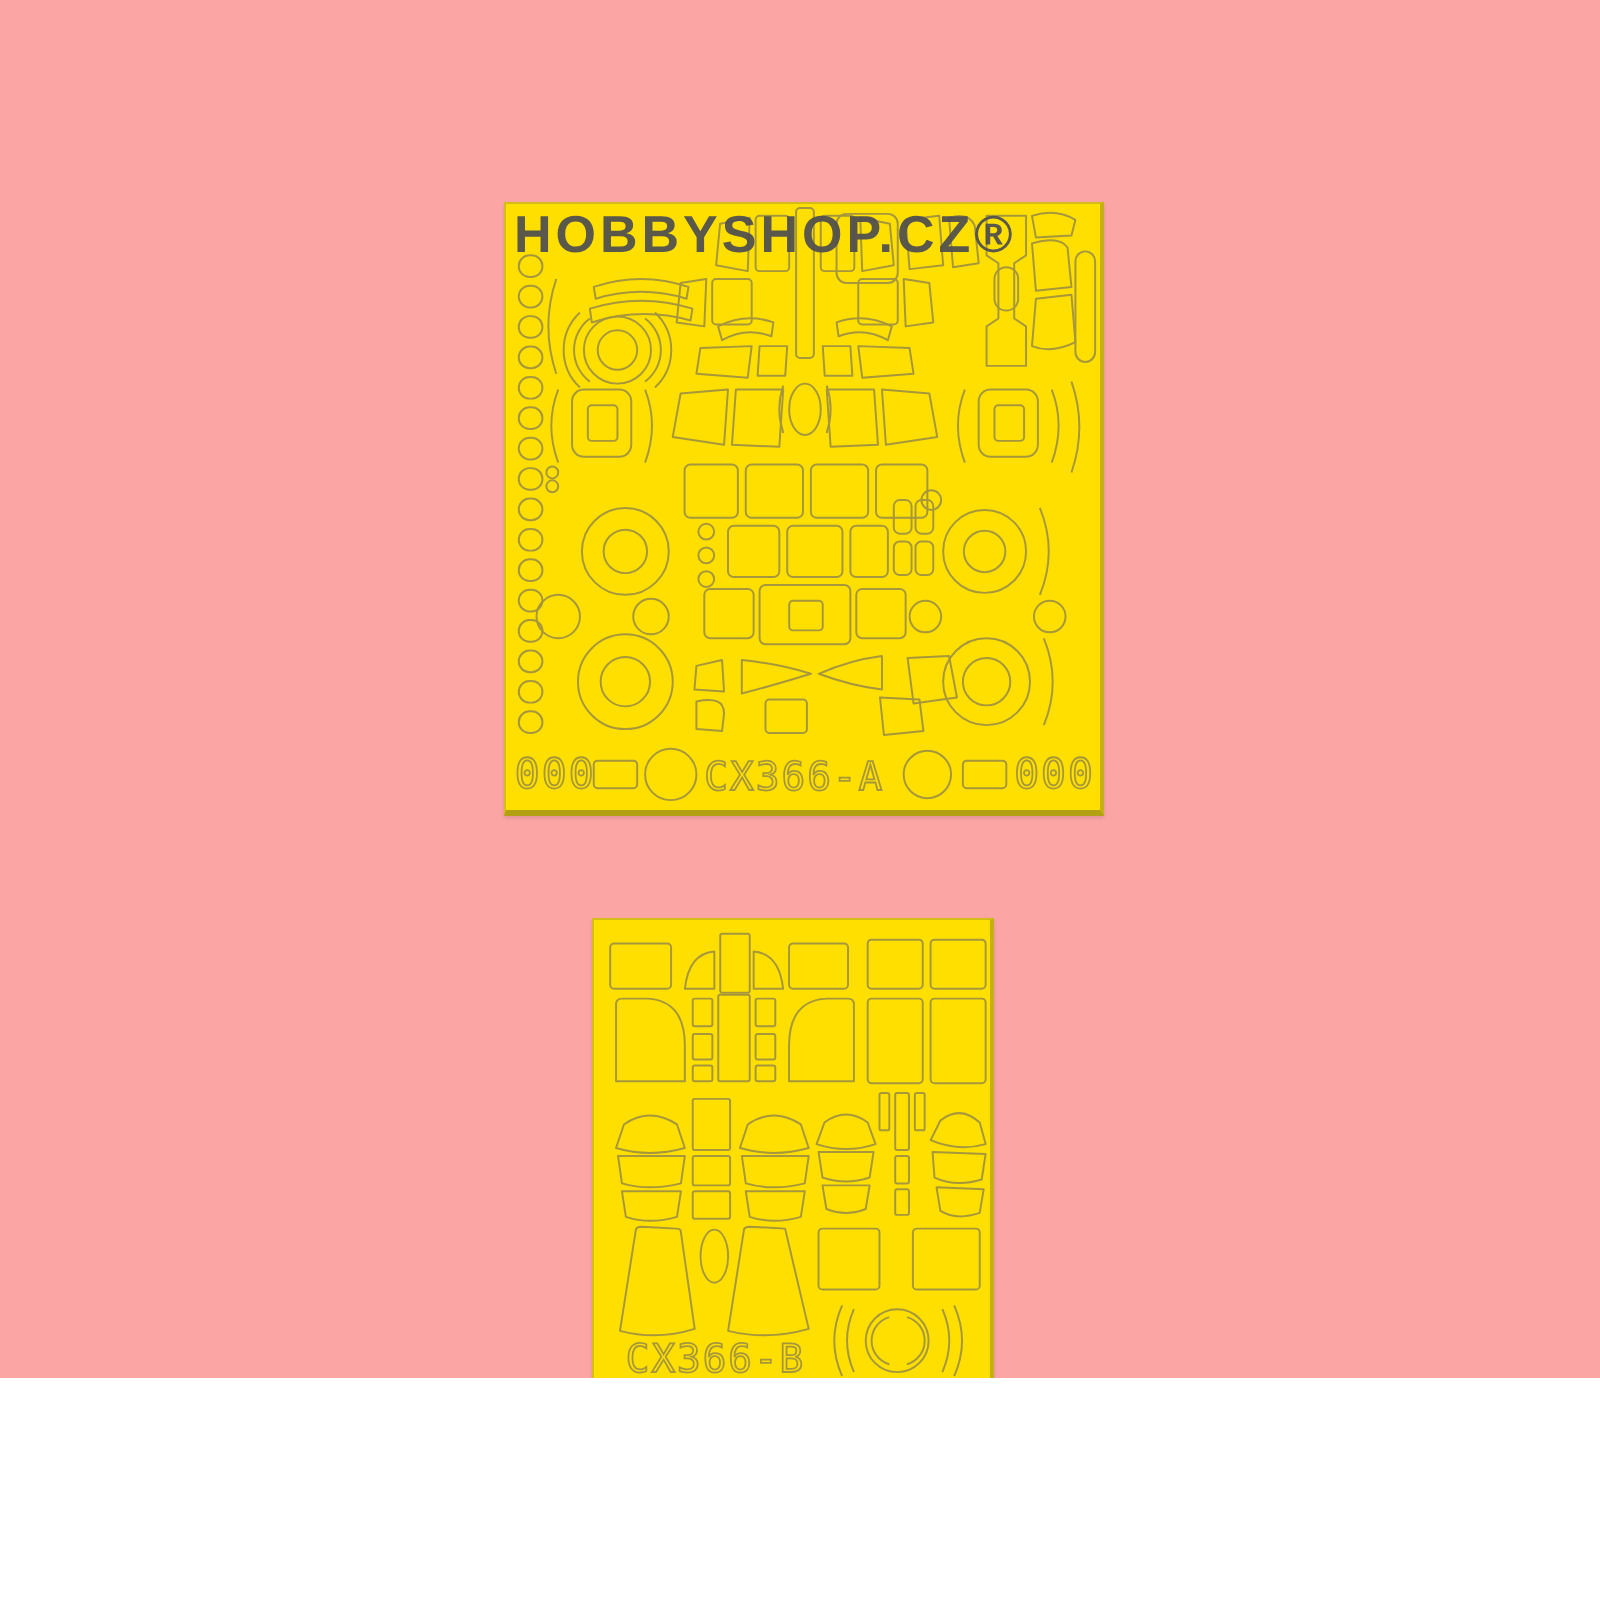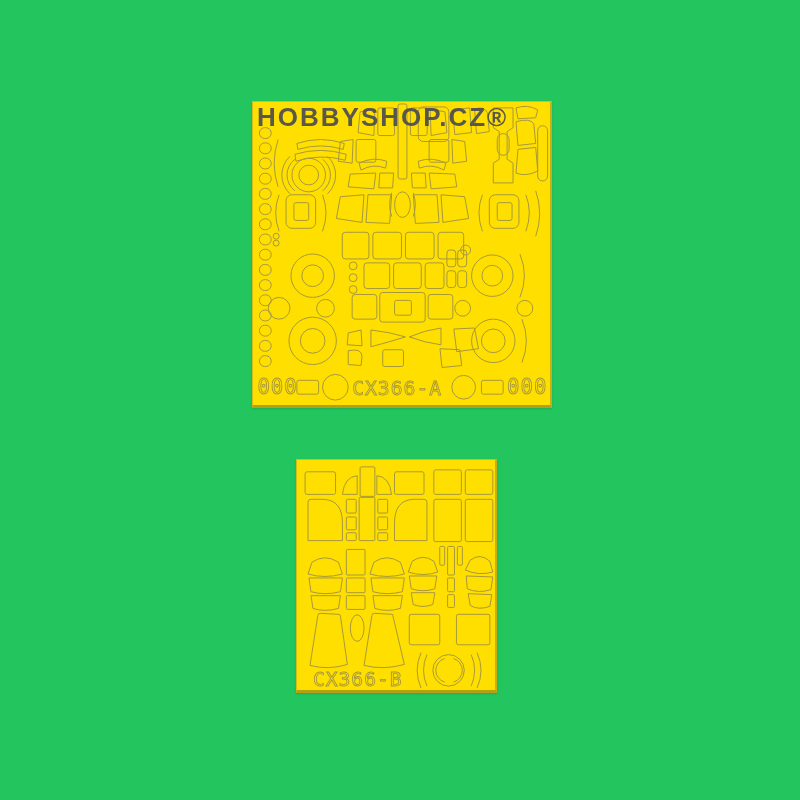--- a/index.html
+++ b/index.html
@@ -1,17 +1,17 @@
 <!DOCTYPE html>
 <html><head>
 <meta charset="utf-8">
 <style>
   html,body{margin:0;padding:0;}
   body{width:800px;height:800px;background:#ffffff;font-family:"Liberation Sans",sans-serif;}
-  .stage{position:relative;width:800px;height:800px;background:#22c55e;overflow:hidden;}
+  .stage{position:relative;width:800px;height:689px;background:#fca5a5;overflow:hidden;}
   .sheet{
     position:absolute;
     background:#FFDF00;
     border:1px solid #d3be16;
     border-right:2px solid #c5b015;
     border-bottom:3px solid #b3a013;
     box-sizing:border-box;
     box-shadow:0 1px 2px rgba(0,0,0,.12);
   }
   .sheet-a{left:252px;top:101px;width:300px;height:307px;}

